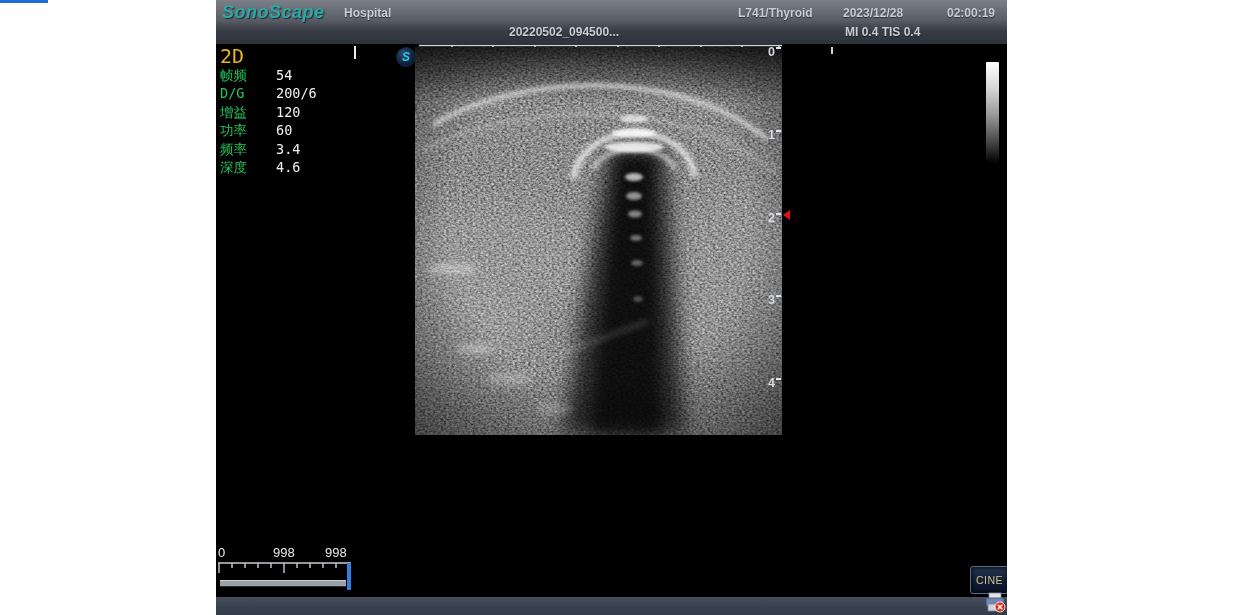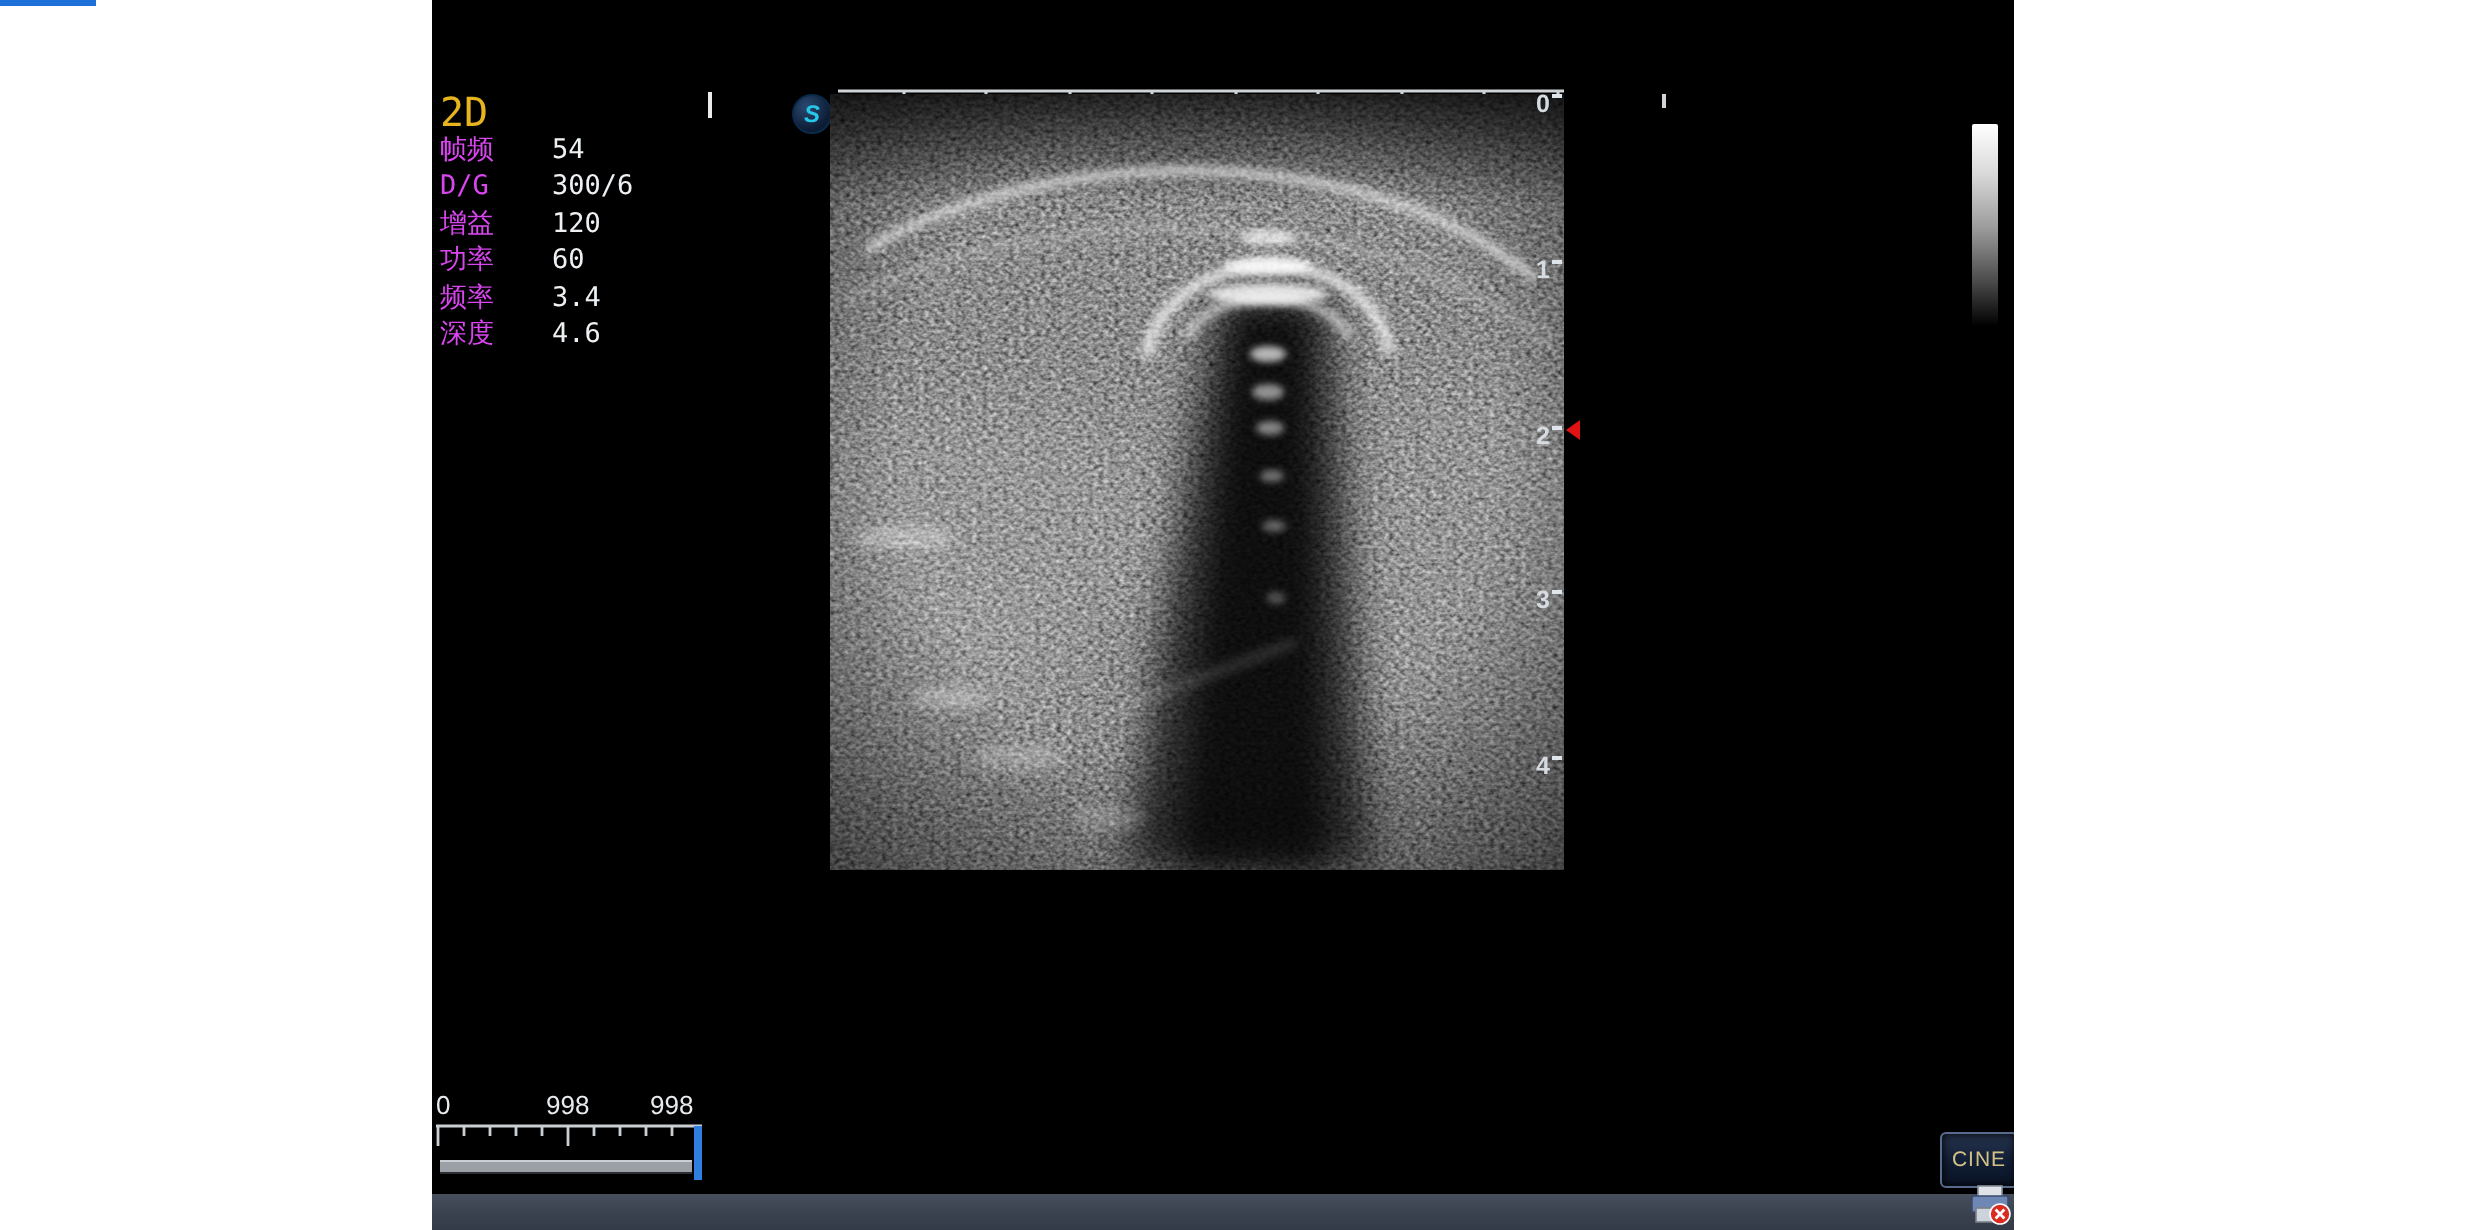--- a/index.html
+++ b/index.html
@@ -19,21 +19,21 @@
   .probe{left:522px;top:6px;}
   .hdate{left:627px;top:6px;}
   .htime{left:731px;top:6px;}
   .examid{left:293px;top:25px;color:#d3d7dc;}
   .mitis{left:629px;top:25px;color:#d3d7dc;}
 
   
   .params{position:absolute;left:4px;top:47px;font-family:"DejaVu Sans Mono","DejaVu Sans",monospace;}
   .mode{font-size:20px;color:#e7b41e;height:19px;line-height:19px;}
   .prow{height:18.4px;line-height:18.4px;font-size:13.5px;display:flex;}
-  .plabel{color:#d946ef;width:46px;}
+  .plabel{color:#22c55e;width:46px;}
   .pval{color:#eef1f4;margin-left:10px;}
 
   
   .tickL{position:absolute;left:138px;top:46px;width:2px;height:13px;background:#e8eaec;}
   .tickR{position:absolute;left:615px;top:47px;width:2px;height:7px;background:#cfd3d7;}
 
   
   .smark{position:absolute;left:180px;top:47px;width:18px;height:18px;border-radius:50%;
          background:radial-gradient(circle at 35% 30%,#2a4a72,#0d1b33 70%);
          border:1px solid #0a2a4a;color:#27c7e8;font-size:12px;font-weight:bold;font-style:italic;
@@ -77,30 +77,39 @@
   .printer{position:absolute;left:768px;top:592px;width:22px;height:21px;}
 </style>
 </head>
 <body>
 
 <div class="stage">
   <div class="accent"></div>
 
   <div class="app">
 
+    <div class="header">
+      <div class="logo">SonoScape</div>
+      <span class="hospital">Hospital</span>
+      <span class="probe">L741/Thyroid</span>
+      <span class="hdate">2023/12/28</span>
+      <span class="htime">02:00:19</span>
+      <span class="examid">20220502_094500...</span>
+      <span class="mitis">MI 0.4 TIS 0.4</span>
+    </div>
 
     <div class="params">
       <div class="mode">2D</div>
       <div class="prow">
         <span class="plabel">帧频</span>
         <span class="pval">54</span>
       </div>
       <div class="prow">
         <span class="plabel">D/G</span>
-        <span class="pval">300/6</span>
+        <span class="pval">200/6</span>
       </div>
       <div class="prow">
         <span class="plabel">增益</span>
         <span class="pval">120</span>
       </div>
       <div class="prow">
         <span class="plabel">功率</span>
         <span class="pval">60</span>
       </div>
       <div class="prow">

